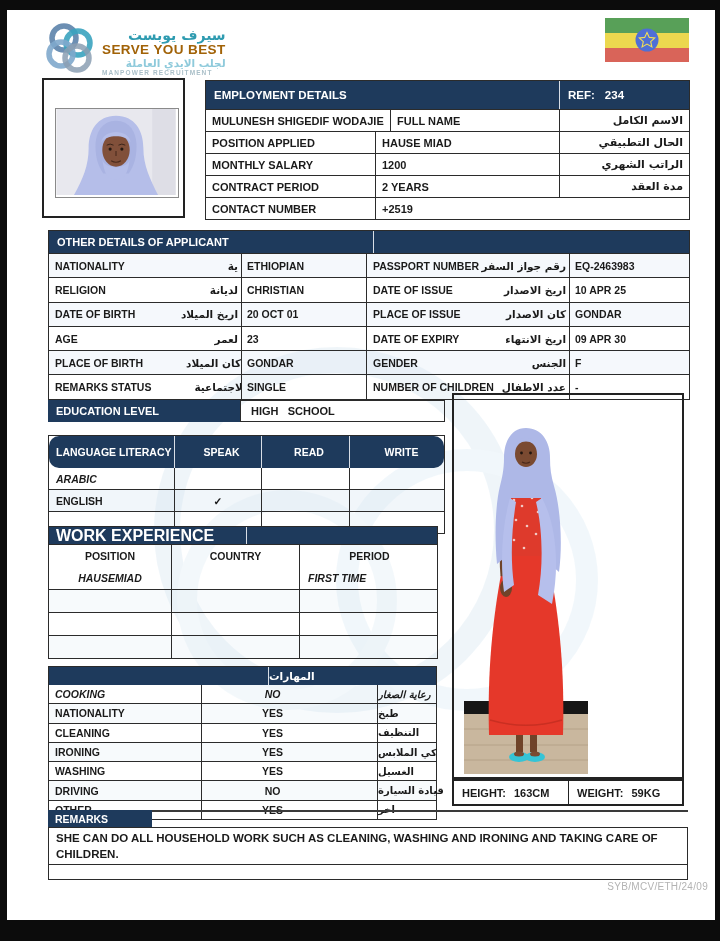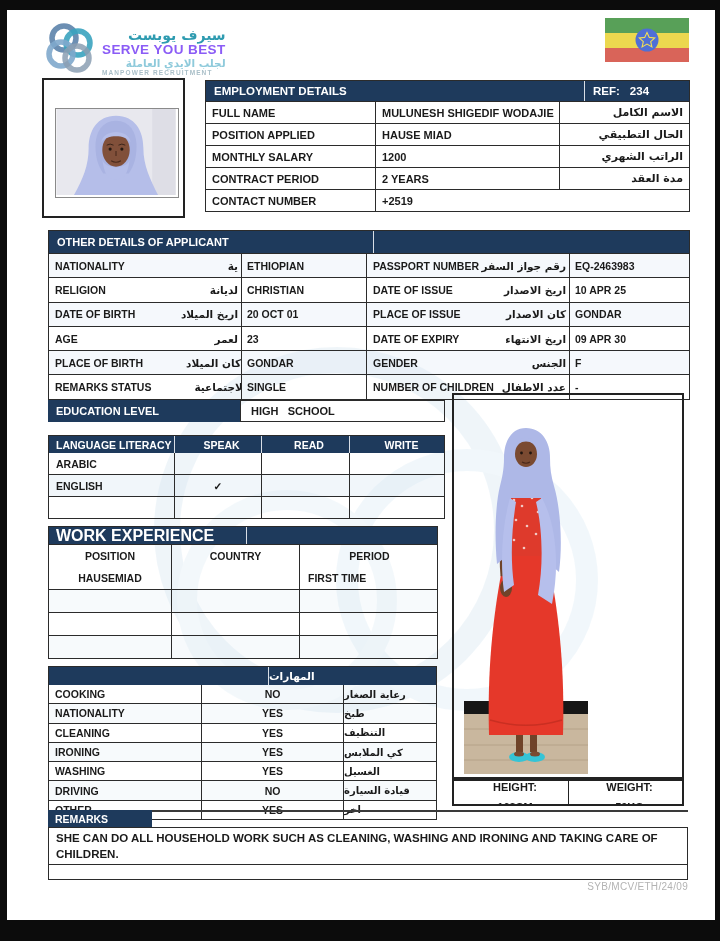--- a/index.html
+++ b/index.html
@@ -9,39 +9,39 @@
   }
   .page{position:absolute;left:7px;top:10px;width:708px;height:910px;background:#ffffff;}
   .abs{position:absolute;box-sizing:border-box;}
   .ar{direction:rtl;font-family:"DejaVu Sans",sans-serif;font-weight:700;}
   
   .watermark{position:absolute;left:80px;top:290px;opacity:.09;z-index:0;}
   
   .brand{left:38px;top:12px;display:flex;align-items:flex-start;z-index:2;}
   .brand-text{margin-left:7px;line-height:1.05;padding-top:6px;}
   .brand-ar{color:#2e9bb0;font-size:14px;font-weight:700;}
-  .brand-en{color:#8b5cf6;font-size:13.5px;font-weight:700;letter-spacing:.4px;}
+  .brand-en{color:#a16207;font-size:13.5px;font-weight:700;letter-spacing:.4px;}
   .brand-tag-ar{color:#8ecadb;font-size:10.5px;font-weight:700;margin-top:1px;}
   .brand-tag-en{color:#a9bfc8;font-size:6.5px;font-weight:700;letter-spacing:1.1px;margin-top:1px;}
   
   .flag{left:598px;top:8px;width:84px;height:44px;}
   
   .headshot{left:35px;top:68px;width:143px;height:140px;border:2px solid #222;background:#fff;z-index:1;}
   .headshot-inner{position:absolute;left:11px;top:28px;width:122px;height:88px;border:1px solid #8a8a8a;}
   
   .bar{background:#1e3a5c;color:#ffffff;font-weight:700;display:flex;align-items:center;}
   .table{border:1.5px solid #2b2b2b;z-index:1;background:transparent;}
   .t-row{display:flex;border-top:1.2px solid #2b2b2b;align-items:stretch;}
-  .t-row:first-child{border-top:none;}
+  .t-row:first-child{border-top:none;font-style:italic;}
   .cell{display:flex;align-items:center;box-sizing:border-box;overflow:hidden;white-space:nowrap;}
   .cell + .cell{border-left:1.2px solid #2b2b2b;}
   .hdr-div{border-left:1.2px solid #d8dee6;}
   
   .emp{left:198px;top:70px;width:485px;}
-  .emp .bar{height:20px;font-size:11.5px;gap:25px;}
+  .emp .bar{height:28px;font-size:11.5px;}
   .emp .bar .h1{flex:0 0 353px;padding-left:8px;box-sizing:border-box;}
   .emp .bar .h2{flex:1;padding-left:8px;box-sizing:border-box;border-left:1.2px solid #d8dee6;height:100%;display:flex;align-items:center;gap:10px;}
   .emp .t-row{height:21px;font-size:11px;}
   .emp .c-lab{flex:0 0 169px;padding-left:6px;font-weight:600;}
   .emp .c-val{flex:0 0 184px;padding-left:6px;font-weight:700;}
   .emp .c-ar{flex:0 0 132px;justify-content:flex-start;padding-right:8px;font-size:11px;}
   
   .od{left:41px;top:220px;width:642px;}
   .od .bar{height:22px;font-size:11px;align-items:center;}
   .od .bar .h1{flex:0 0 324px;padding-left:8px;box-sizing:border-box;}
@@ -52,21 +52,21 @@
   .od .od-val{flex:0 0 125px;padding-left:5px;font-weight:700;}
   .od .od-lab2{flex:0 0 203px;padding:0 3px 0 6px;justify-content:space-between;font-weight:600;}
   .od .od-val2{flex:0 0 122px;padding-left:5px;font-weight:700;}
   .od .ar{font-size:10.5px;}
   
   .edu{left:41px;top:390px;height:22px;display:flex;z-index:1;}
   .edu .bar{width:192px;height:22px;font-size:11px;padding-left:8px;box-sizing:border-box;}
   .edu .edu-val{width:205px;height:22px;border:1.2px solid #2b2b2b;box-sizing:border-box;display:flex;align-items:center;padding-left:10px;font-weight:700;font-size:11px;white-space:pre;background:transparent;}
   
   .lang{left:41px;top:425px;width:397px;}
-  .lang .bar{height:17px;font-size:10.5px;}
+  .lang .bar{height:32px;font-size:10.5px;border-radius:10px;}
   .lang .bar .cell{height:100%;padding-left:7px;}
   .lang .t-row{height:21px;font-size:10.5px;font-weight:700;}
   .lang .t-body .t-row:nth-child(2){background:rgba(214,228,242,.35);}
   .lang .l1{flex:0 0 125px;padding-left:7px;}
   .lang .l2{flex:0 0 87px;justify-content:center;}
   .lang .l3{flex:0 0 88px;justify-content:center;}
   .lang .l4{flex:0 0 97px;justify-content:center;}
   
   .we{left:41px;top:516px;width:390px;}
   .we .bar{height:17px;font-size:16px;}
@@ -80,34 +80,34 @@
   .we .hdr .cell{font-weight:700;justify-content:center;padding-left:0;}
   
   .skills{left:41px;top:656px;width:389px;}
   .skills .bar{height:18px;font-size:10.5px;}
   .skills .bar .h1{flex:0 0 219px;padding-left:7px;box-sizing:border-box;height:100%;display:flex;align-items:center;margin-top:40px;}
   .skills .bar .h2{flex:1;height:100%;border-left:1.2px solid #d8dee6;display:flex;align-items:center;justify-content:flex-end;padding-right:8px;box-sizing:border-box;}
   .skills .t-row{height:18.3px;font-size:10.5px;}
   .skills .t-body .t-row:nth-child(even){background:rgba(214,228,242,.2);}
   .skills .s1{flex:0 0 152px;padding-left:6px;font-weight:700;}
   .skills .s2{flex:0 0 142px;justify-content:center;font-weight:700;}
-  .skills .s3{flex:0 0 95px;justify-content:flex-end;padding-right:6px;font-size:10px;}
+  .skills .s3{flex:0 0 95px;justify-content:flex-end;padding-right:6px;font-size:10px;margin-left:34px;}
   
   .photo-box{left:445px;top:383px;width:232px;height:386px;border:2px solid #222;background:transparent;z-index:1;}
   .photo-box svg{position:absolute;left:10px;top:7px;}
   .hw{left:445px;top:769px;width:232px;height:27px;border:2px solid #222;display:flex;z-index:1;background:#fff;}
-  .hw .cell{font-size:11px;font-weight:700;gap:8px;padding-left:8px;flex-direction:column;}
+  .hw .cell{font-size:11px;font-weight:700;gap:8px;padding-left:8px;}
   .hw .cell:first-child{flex:0 0 114px;}
   .hw .cell:last-child{flex:1;border-left:1.5px solid #222;}
   
   .rem-bar{left:41px;top:800px;width:104px;height:17px;font-size:10.5px;padding-left:7px;box-sizing:border-box;z-index:1;}
   .rem-line{left:145px;top:800px;width:536px;height:1.5px;background:#3a3a3a;z-index:1;}
   .rem-box{left:41px;top:817px;width:640px;height:38px;border:1.5px solid #2b2b2b;font-size:11.5px;font-weight:700;padding:2px 7px;line-height:16px;z-index:1;}
   .rem-empty{left:41px;top:855px;width:640px;height:15px;border:1.5px solid #2b2b2b;border-top:none;z-index:1;}
-  .footer-code{left:380px;top:871px;width:301px;text-align:right;font-size:10px;color:#b3b3b3;letter-spacing:.3px;z-index:1;}
+  .footer-code{left:400px;top:871px;width:301px;text-align:right;font-size:10px;color:#b3b3b3;letter-spacing:.3px;z-index:1;}
 </style>
 </head>
 <body>
 
 <div class="page">
 
   <svg class="watermark" width="600" height="480">
     <circle cx="250" cy="230" r="170" fill="none" stroke="#5b9bc6" stroke-width="26"></circle>
     <circle cx="380" cy="280" r="120" fill="none" stroke="#6fb0d8" stroke-width="22"></circle>
     <circle cx="200" cy="300" r="100" fill="none" stroke="#86b9d8" stroke-width="20"></circle>
@@ -156,22 +156,22 @@
 
   <div class="abs table emp">
     <div class="bar">
       <div class="h1">EMPLOYMENT DETAILS</div>
       <div class="h2">
         <span>REF:</span>
         <span>234</span>
       </div>
     </div>
     <div class="t-row">
+      <div class="cell c-val">MULUNESH SHIGEDIF WODAJIE</div>
       <div class="cell c-lab">FULL NAME</div>
-      <div class="cell c-val">MULUNESH SHIGEDIF WODAJIE</div>
       <div class="cell c-ar ar">الاسم الكامل</div>
     </div>
     <div class="t-row">
       <div class="cell c-lab">POSITION APPLIED</div>
       <div class="cell c-val">HAUSE MIAD</div>
       <div class="cell c-ar ar">الحال التطبيقي</div>
     </div>
     <div class="t-row">
       <div class="cell c-lab">MONTHLY SALARY</div>
       <div class="cell c-val">1200</div>

